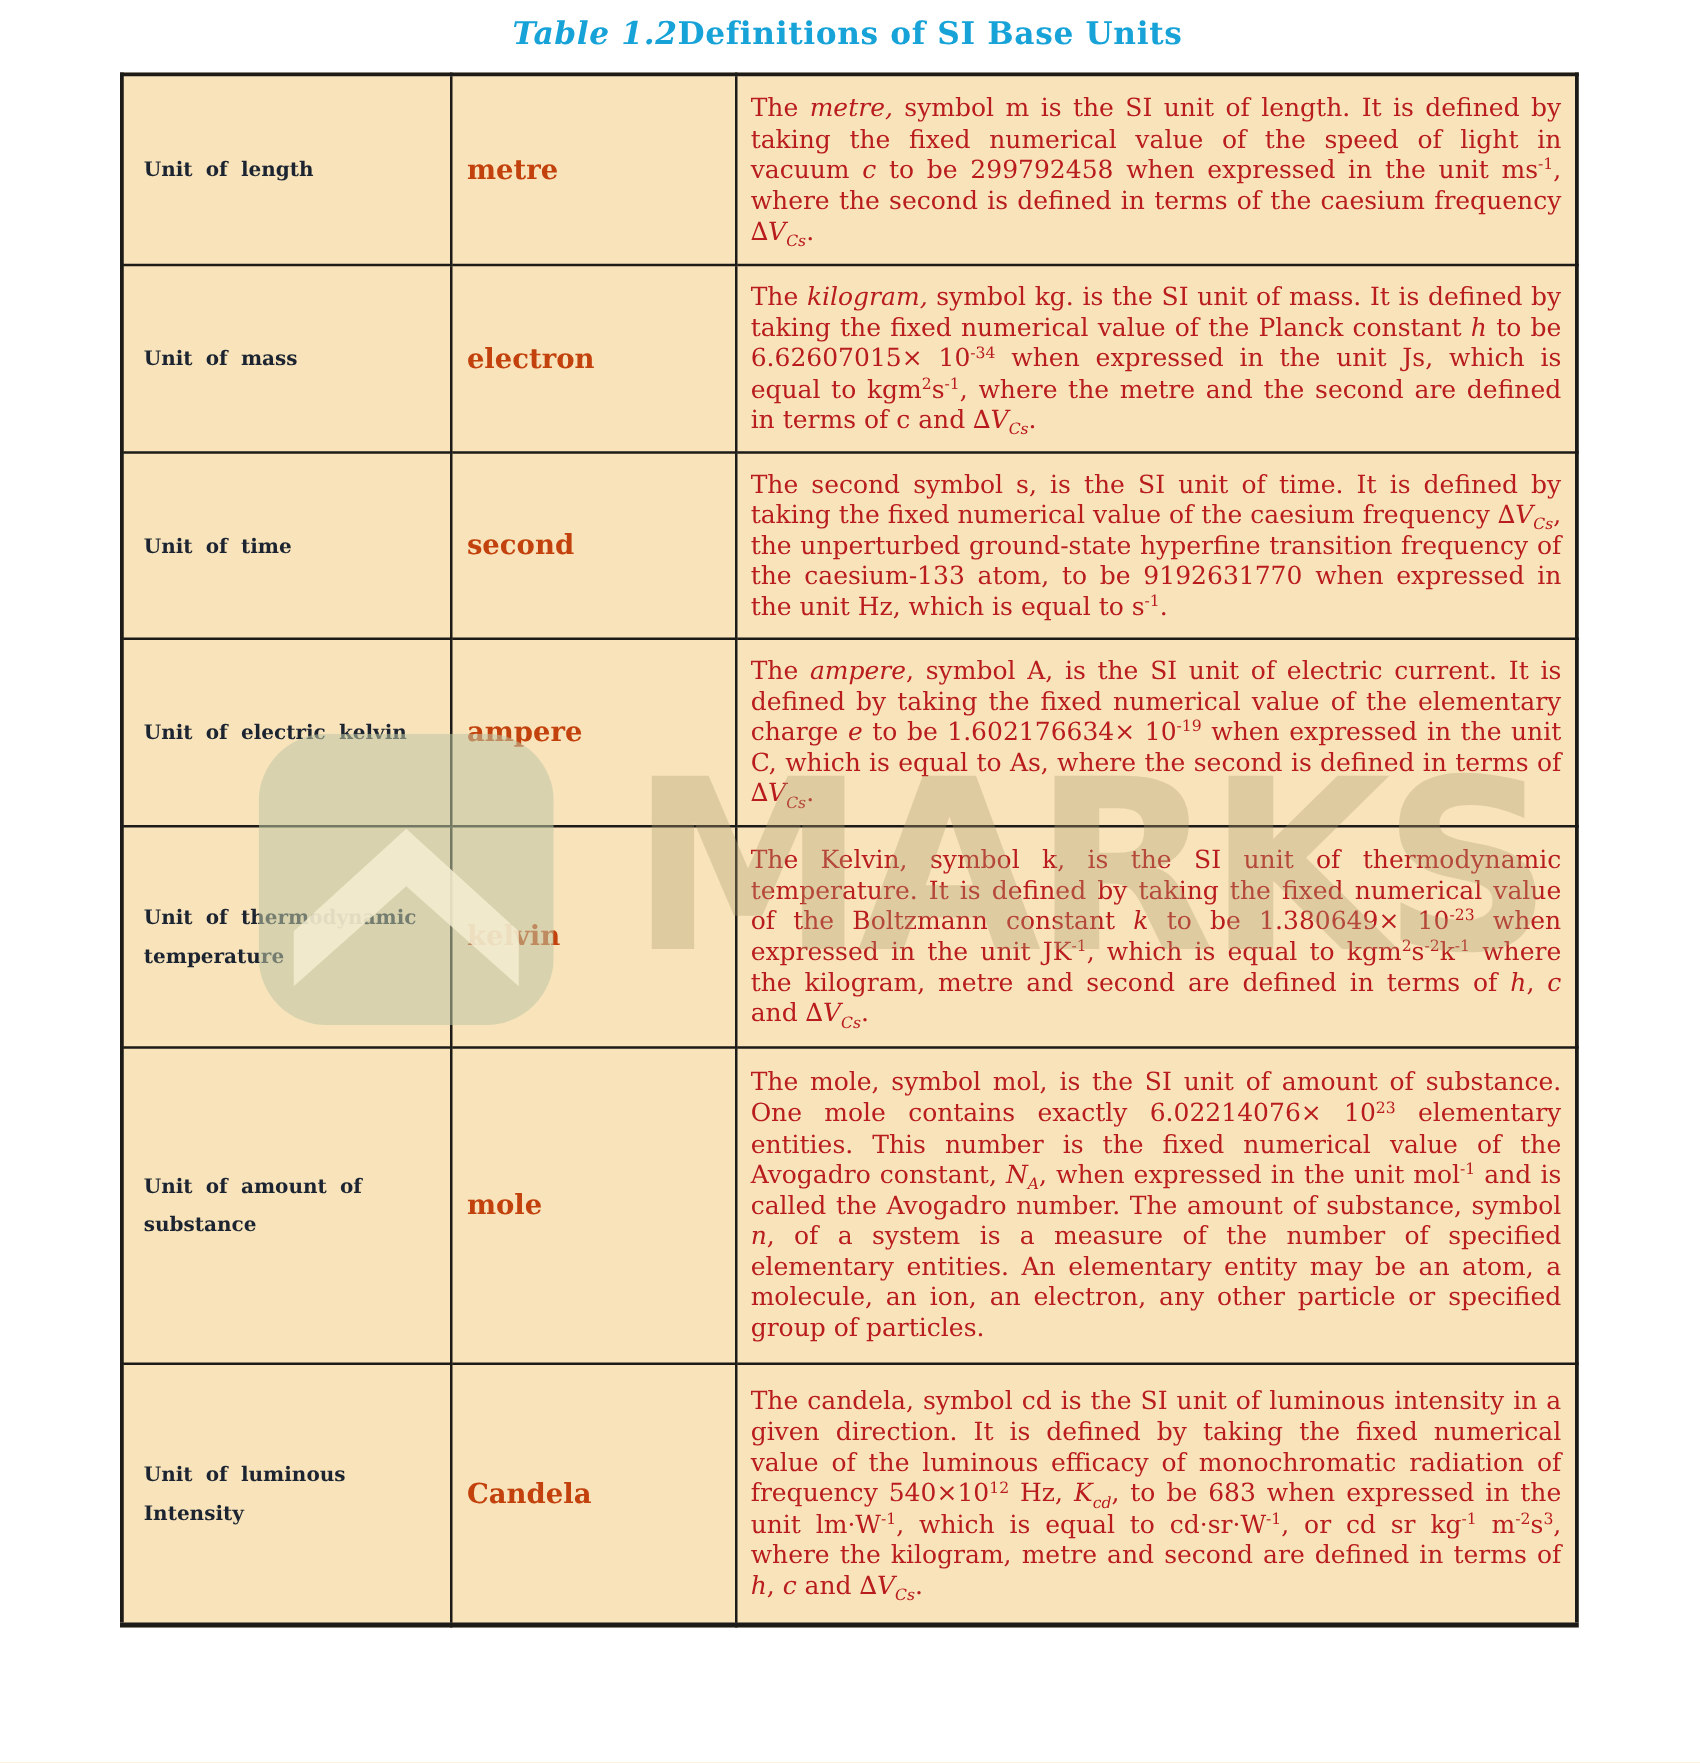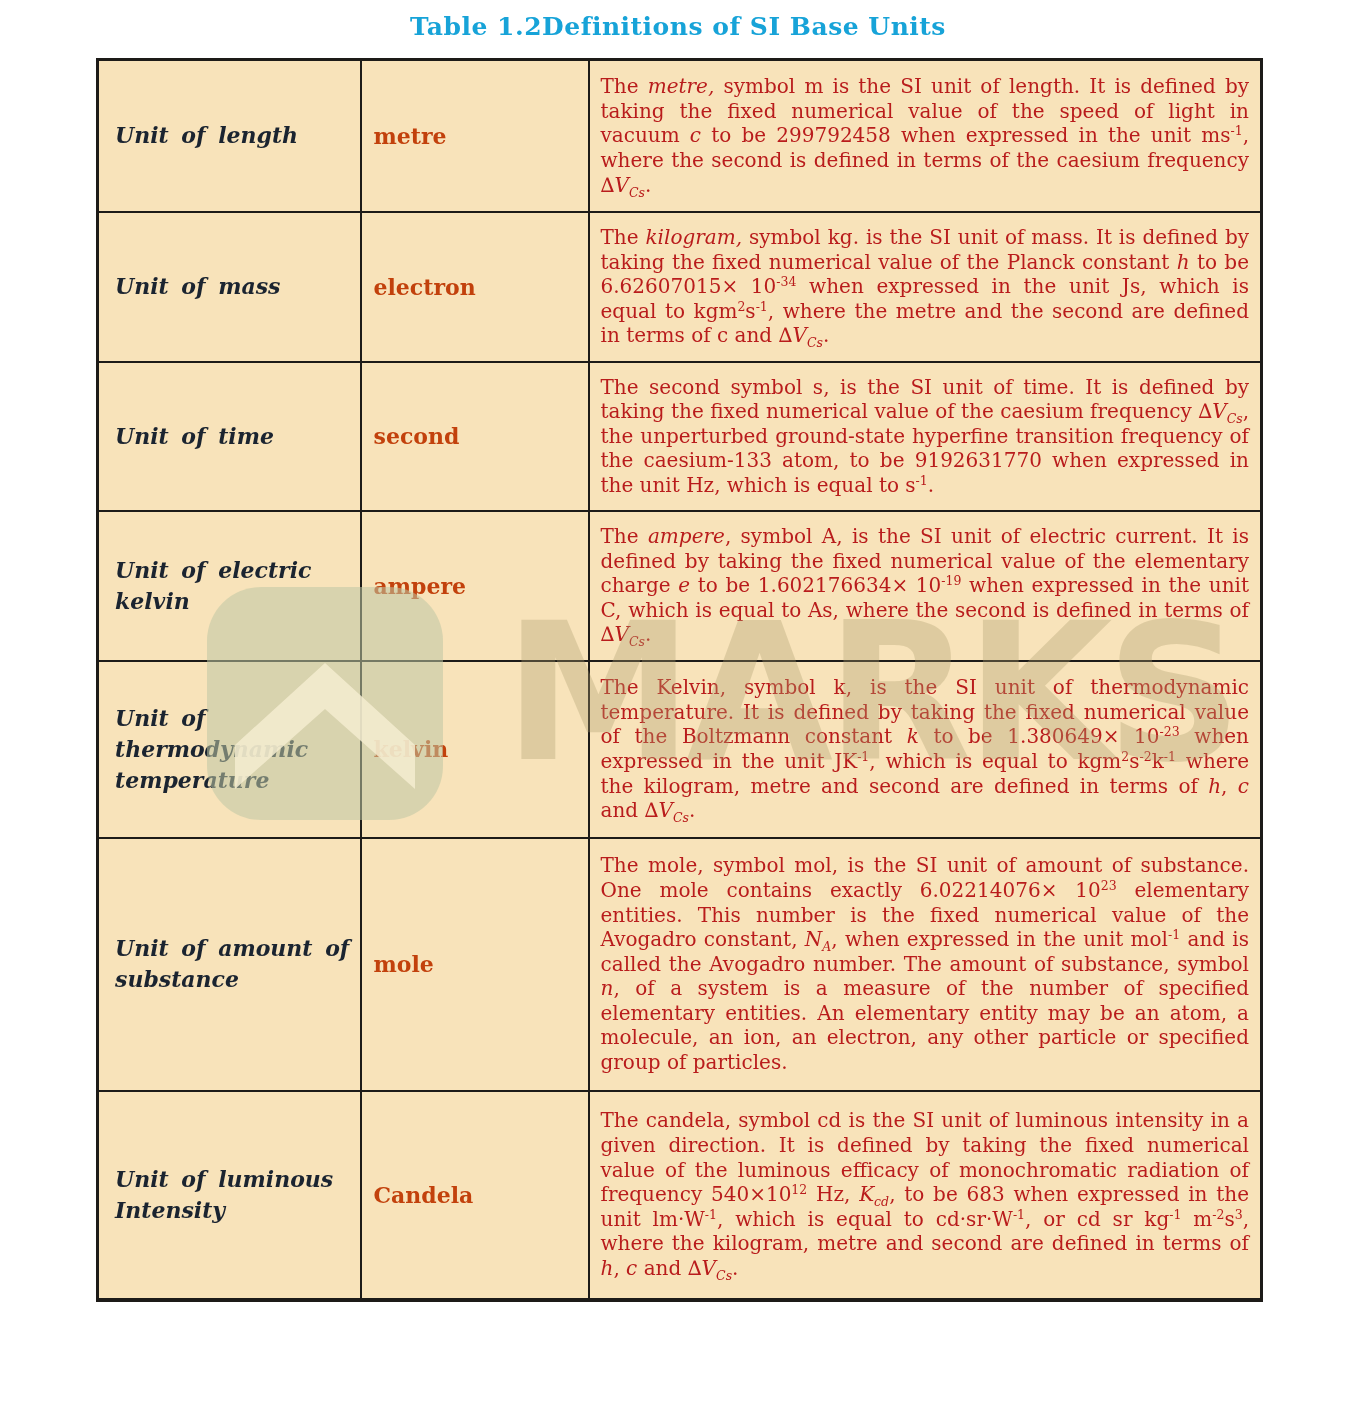--- a/index.html
+++ b/index.html
@@ -12,21 +12,21 @@
   }
   .page-title{
     position:absolute;
     left:96px;top:12px;width:1164px;
     text-align:center;
     font-weight:bold;
     font-size:25px;
     color:#17a3d8;
     letter-spacing:0.5px;
   }
-  .page-title .t-prefix{margin-right:0;}
+  .page-title .t-prefix{margin-right:0;font-style:italic;}
 
   table.si-table{
     position:absolute;
     left:96px;top:58px;
     width:1164px;
     border-collapse:collapse;
     table-layout:fixed;
     background:#f8e3ba;
     border:3px solid #1d1b18;
     border-bottom-width:4px;
@@ -43,25 +43,24 @@
   .si-table tr:nth-child(2){height:150px;}
   .si-table tr:nth-child(3){height:149px;}
   .si-table tr:nth-child(4){height:150px;}
   .si-table tr:nth-child(5){height:177px;}
   .si-table tr:nth-child(6){height:253px;}
   .si-table tr:nth-child(7){height:209px;}
 
   td.cell-label{
     padding:8px 0 8px 16px;
     font-weight:bold;
-    font-size:22px;
+    font-size:16px;
     line-height:31px;
     color:#1b2430;
     word-spacing:5px;
-    font-style:italic;
   }
   td.cell-unit{
     padding:8px 8px 8px 12px;
     font-weight:bold;
     font-size:22px;
     color:#c2410c;
     word-spacing:3px;
   }
   td.cell-def{
     padding:5px 11px 5px 11px;

